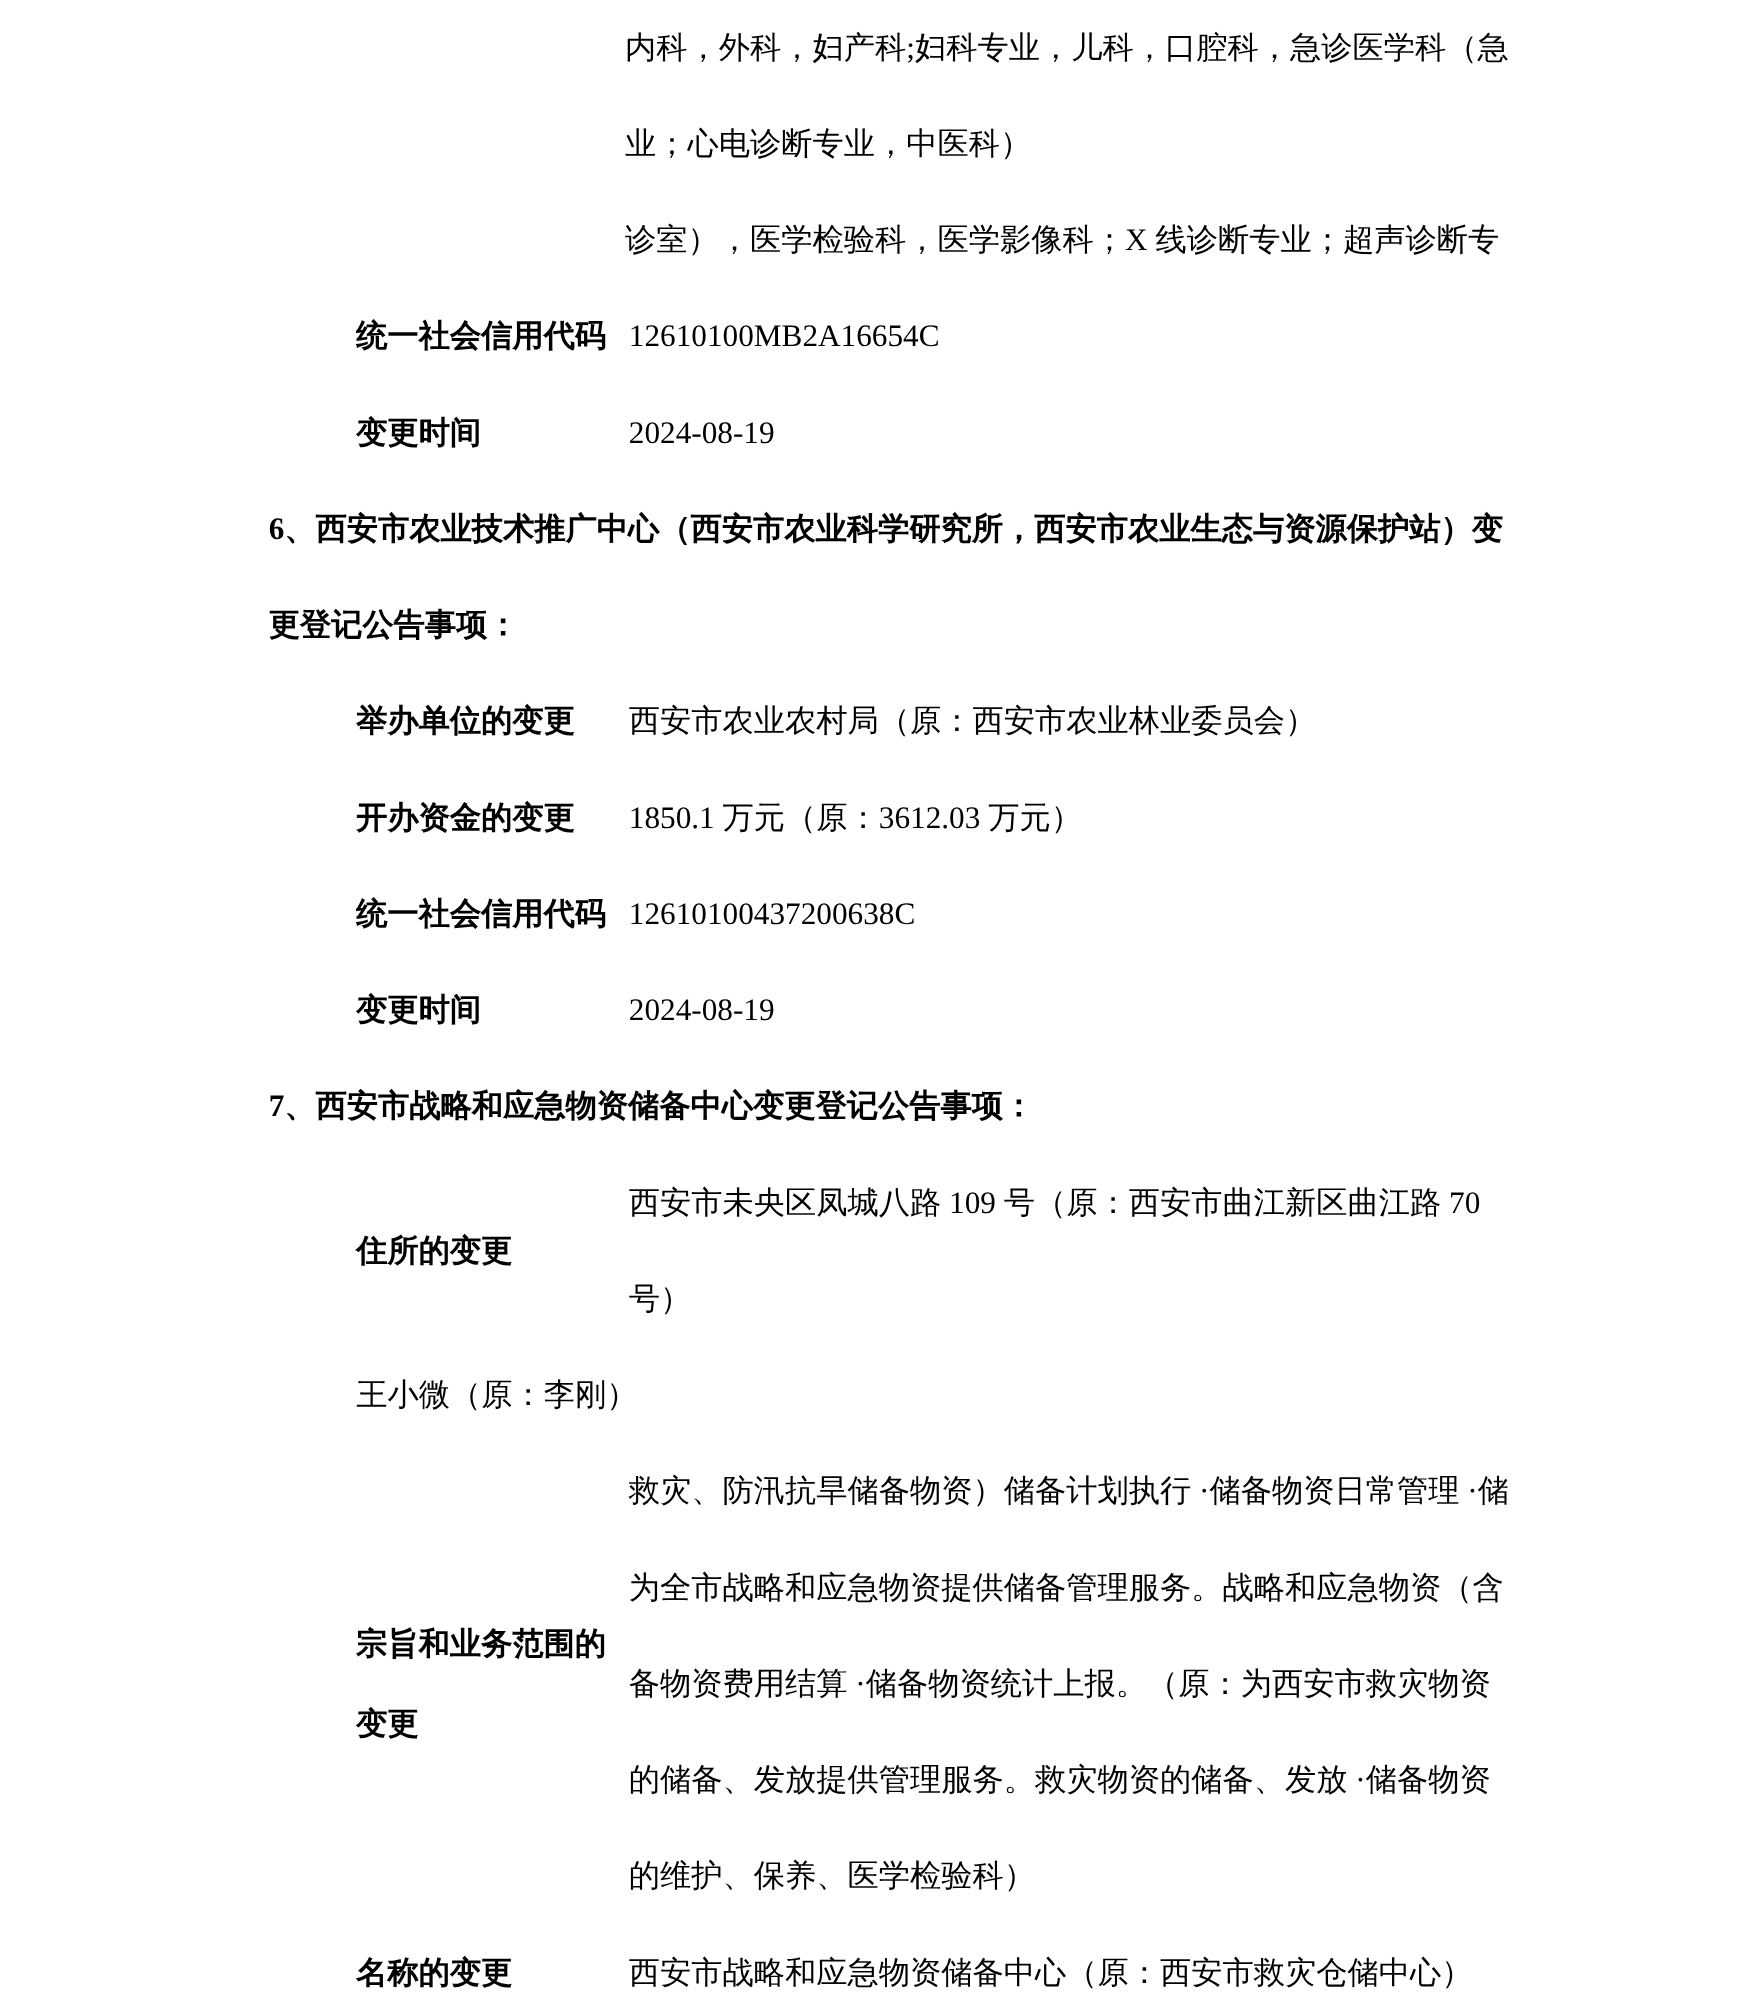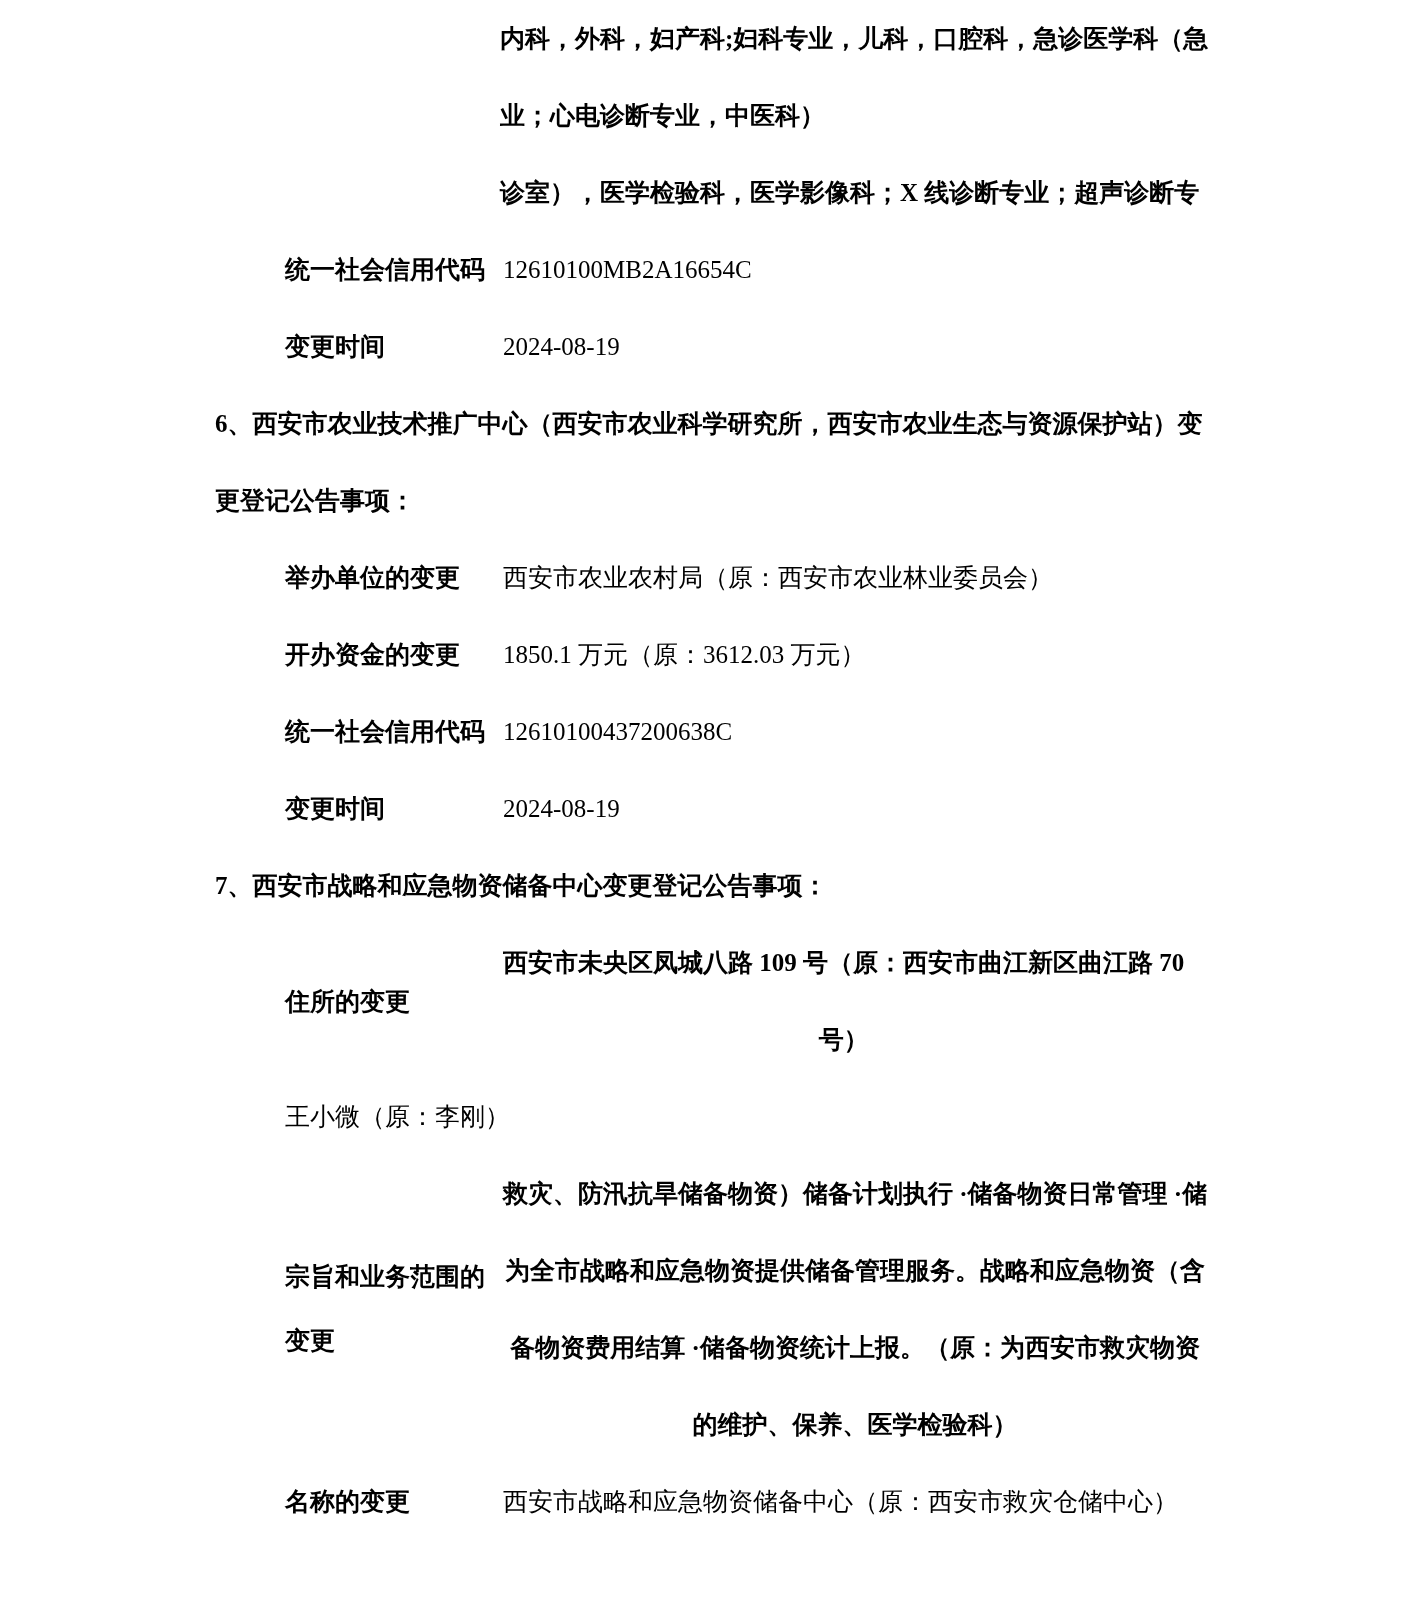--- a/index.html
+++ b/index.html
@@ -13,21 +13,20 @@
     height: 1600px;
     background: #ffffff;
     overflow: hidden;
     color: #000000;
     font-family: "Liberation Serif", "DejaVu Serif", serif;
     font-size: 25px;
   }
   .vline {
     line-height: 77px;
     white-space: nowrap;
-    font-weight: bold;
   }
   .cont {
     margin-left: 500px;
   }
   .heading {
     margin-left: 215px;
     font-weight: bold;
   }
   .row {
     display: flex;
@@ -35,21 +34,20 @@
     margin-left: 285px;
   }
   .row .label {
     width: 218px;
     flex-shrink: 0;
     font-weight: bold;
     line-height: 77px;
   }
   .row .value {
     font-weight: normal;
-    text-align: center;
   }
 </style>
 </head>
 <body>
 
 <div class="page">
 
   <div class="cont">
     <div class="vline">内科，外科，妇产科;妇科专业，儿科，口腔科，急诊医学科（急</div>
     <div class="vline">业；心电诊断专业，中医科）</div>
@@ -102,20 +100,21 @@
   <div class="row">
     <div class="value vline">王小微（原：李刚）</div>
   </div>
 
   <div class="row">
     <div class="label" style="line-height:64px;">宗旨和业务范围的变更</div>
     <div class="value">
       <div class="vline">救灾、防汛抗旱储备物资）储备计划执行 ·储备物资日常管理 ·储</div>
       <div class="vline">为全市战略和应急物资提供储备管理服务。战略和应急物资（含</div>
       <div class="vline">备物资费用结算 ·储备物资统计上报。（原：为西安市救灾物资</div>
+      <div class="vline">的储备、发放提供管理服务。救灾物资的储备、发放 ·储备物资</div>
       <div class="vline">的维护、保养、医学检验科）</div>
     </div>
   </div>
 
   <div class="row">
     <div class="label">名称的变更</div>
     <div class="value vline">西安市战略和应急物资储备中心（原：西安市救灾仓储中心）</div>
   </div>
 
 </div>

